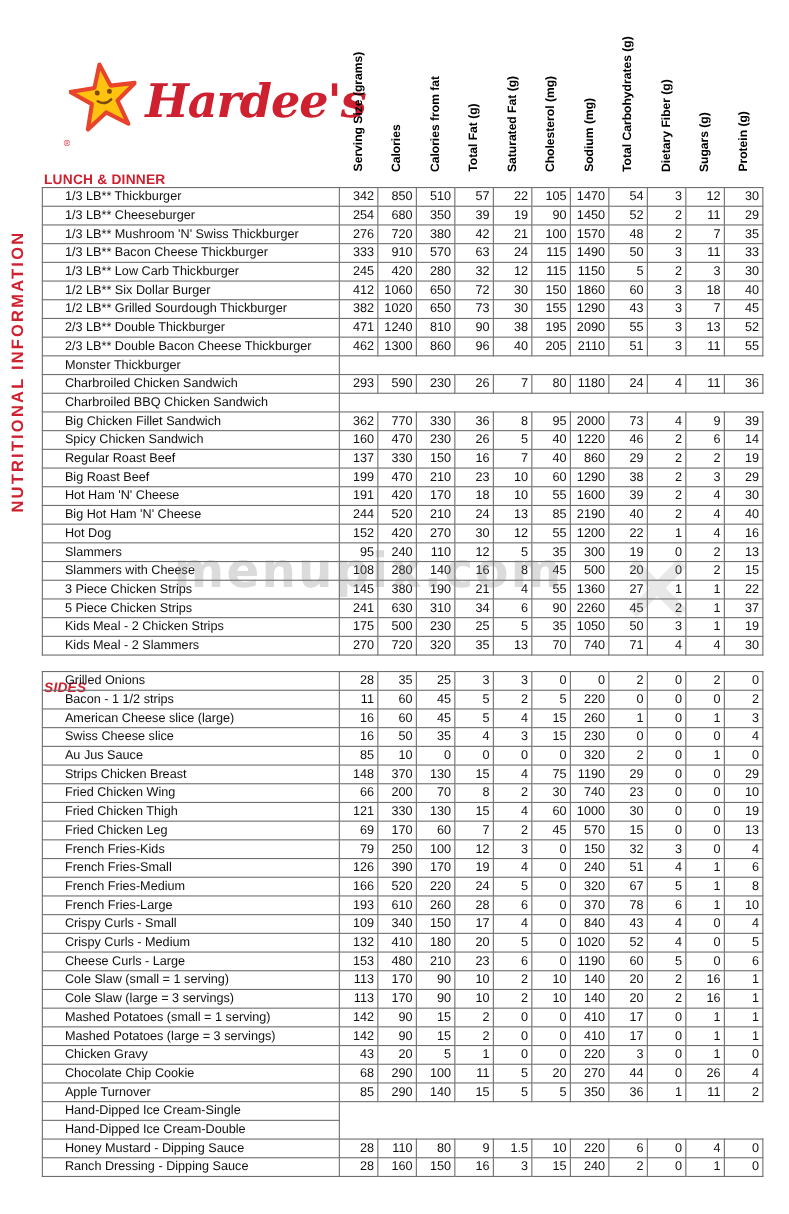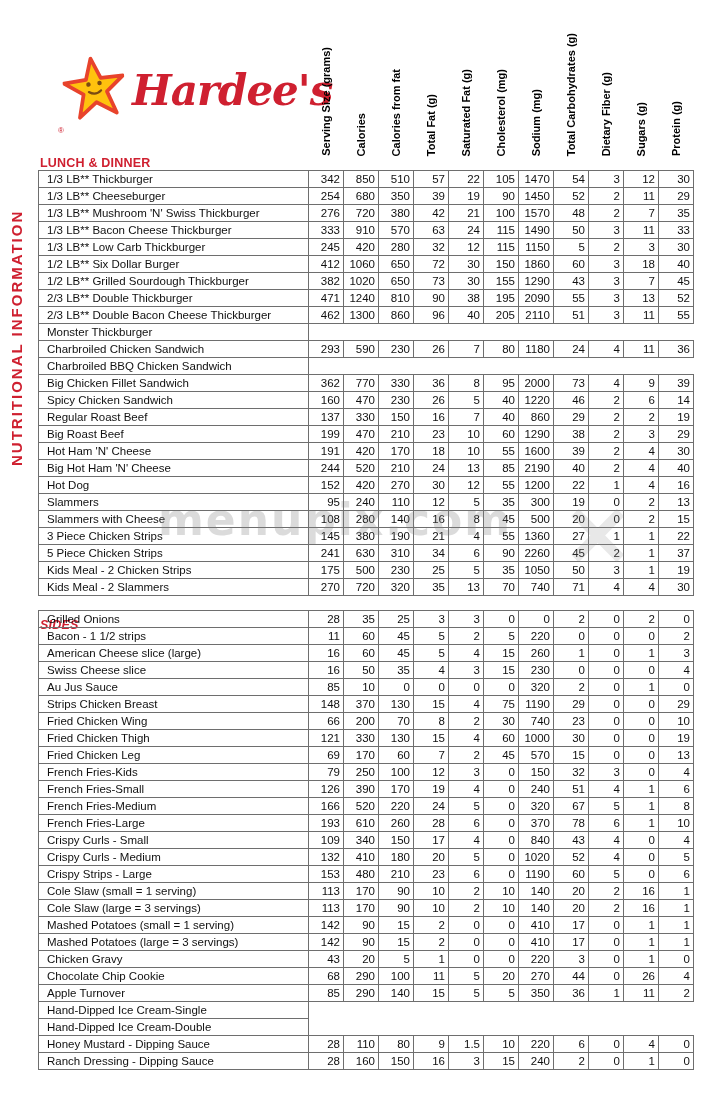--- a/index.html
+++ b/index.html
@@ -28,21 +28,21 @@
   
   .section-title { position:absolute; left:40px; color:#cf2030; font-weight:bold; font-size:12.5px; letter-spacing:0.2px; }
   #sec-title-0 { top:156px; }
   #sec-title-1 { top:618px;font-style:italic; }
 
   
   .nutri-table { position:absolute; left:38px; border-collapse:collapse; table-layout:fixed; }
   #table-0 { top:170px; }
   #table-1 { top:610px; }
   .nutri-table td { border:1px solid #6e6e6e; height:17px; font-size:11.5px; color:#101010; overflow:hidden; white-space:nowrap; }
-  .name-cell { width:270px; padding:0 8px; }
+  .name-cell { width:270px; padding:0 20px; }
   .val-cell  { width:35px; text-align:right; padding:0 3px; }
   td.blank   { border:none; }
 
   
   .watermark { position:absolute; left:158px; top:494px; font-size:44px; font-weight:bold;
     color:rgba(125,125,125,0.28); letter-spacing:2px; font-family:"DejaVu Sans", sans-serif;
     pointer-events:none; white-space:nowrap; }
   .watermark-x { position:absolute; left:560px; top:480px; font-size:90px; font-weight:bold;
     color:rgba(140,140,140,0.20); font-family:"DejaVu Sans", sans-serif; pointer-events:none; }
 </style>
@@ -665,21 +665,21 @@
           <td class="val-cell">20</td>
           <td class="val-cell">5</td>
           <td class="val-cell">0</td>
           <td class="val-cell">1020</td>
           <td class="val-cell">52</td>
           <td class="val-cell">4</td>
           <td class="val-cell">0</td>
           <td class="val-cell">5</td>
         </tr>
         <tr>
-          <td class="name-cell">Crispy Strips - Large</td>
+          <td class="name-cell">Cheese Curls - Large</td>
           <td class="val-cell">153</td>
           <td class="val-cell">480</td>
           <td class="val-cell">210</td>
           <td class="val-cell">23</td>
           <td class="val-cell">6</td>
           <td class="val-cell">0</td>
           <td class="val-cell">1190</td>
           <td class="val-cell">60</td>
           <td class="val-cell">5</td>
           <td class="val-cell">0</td>

